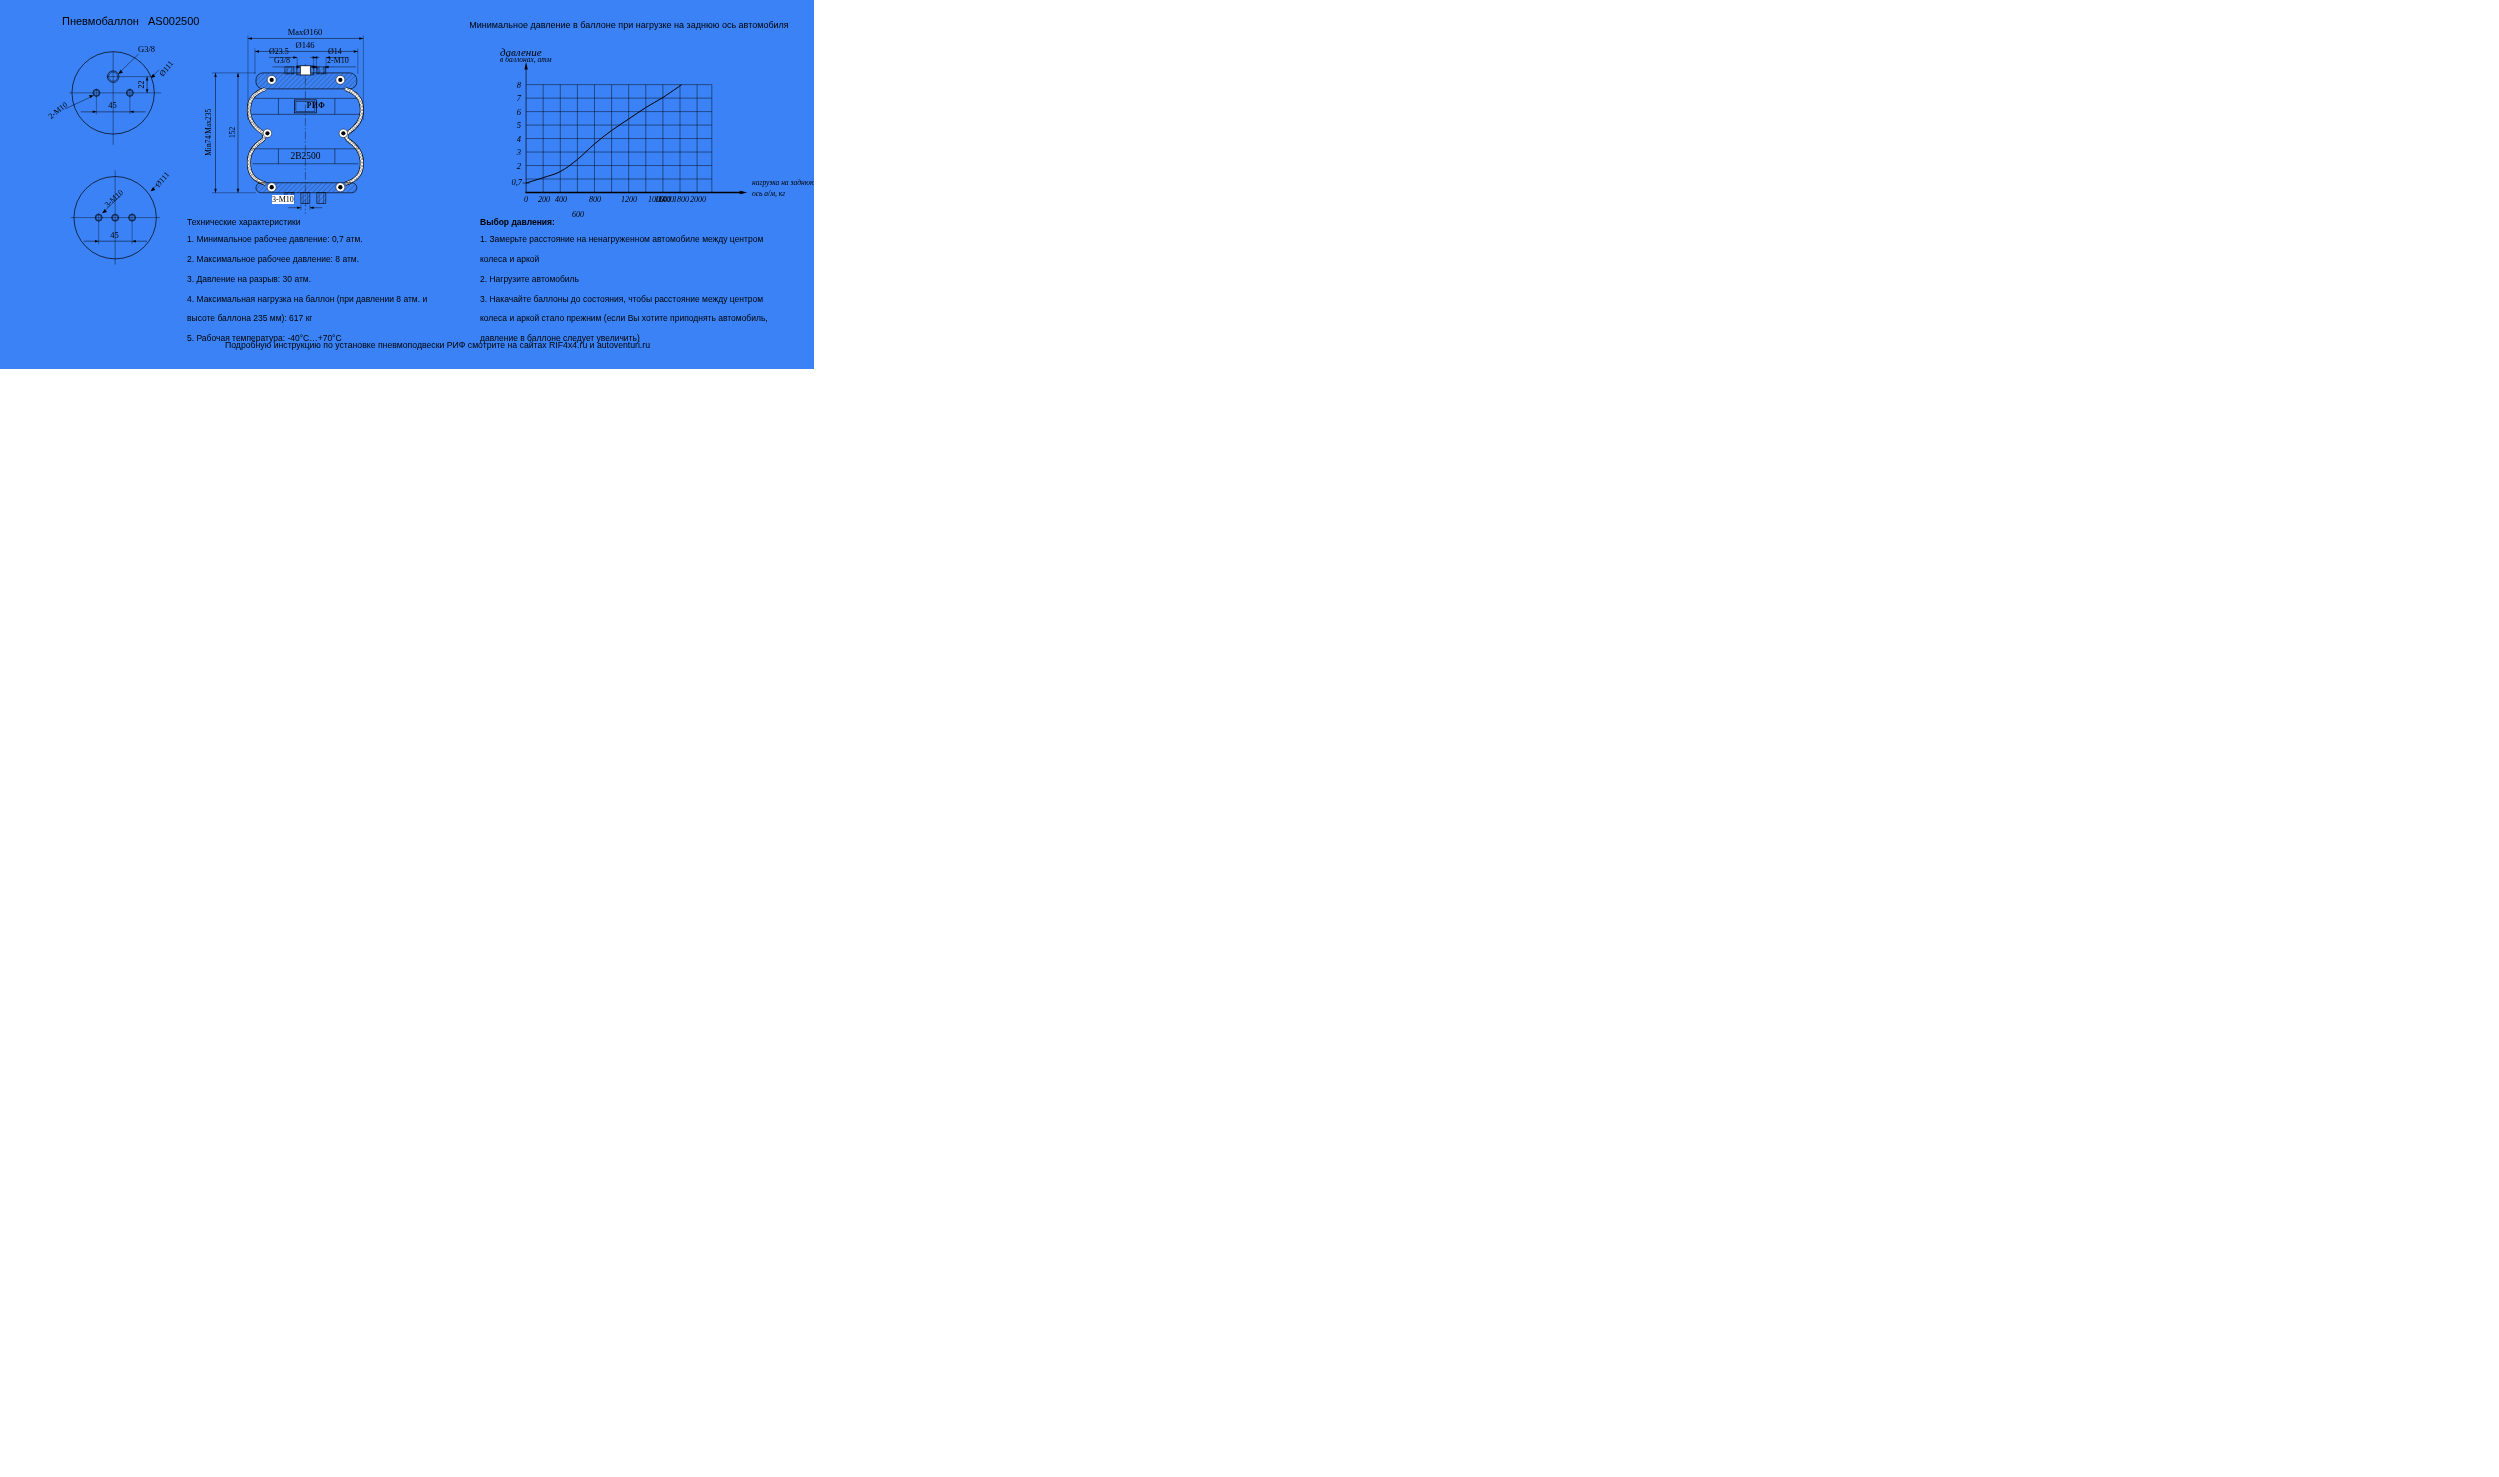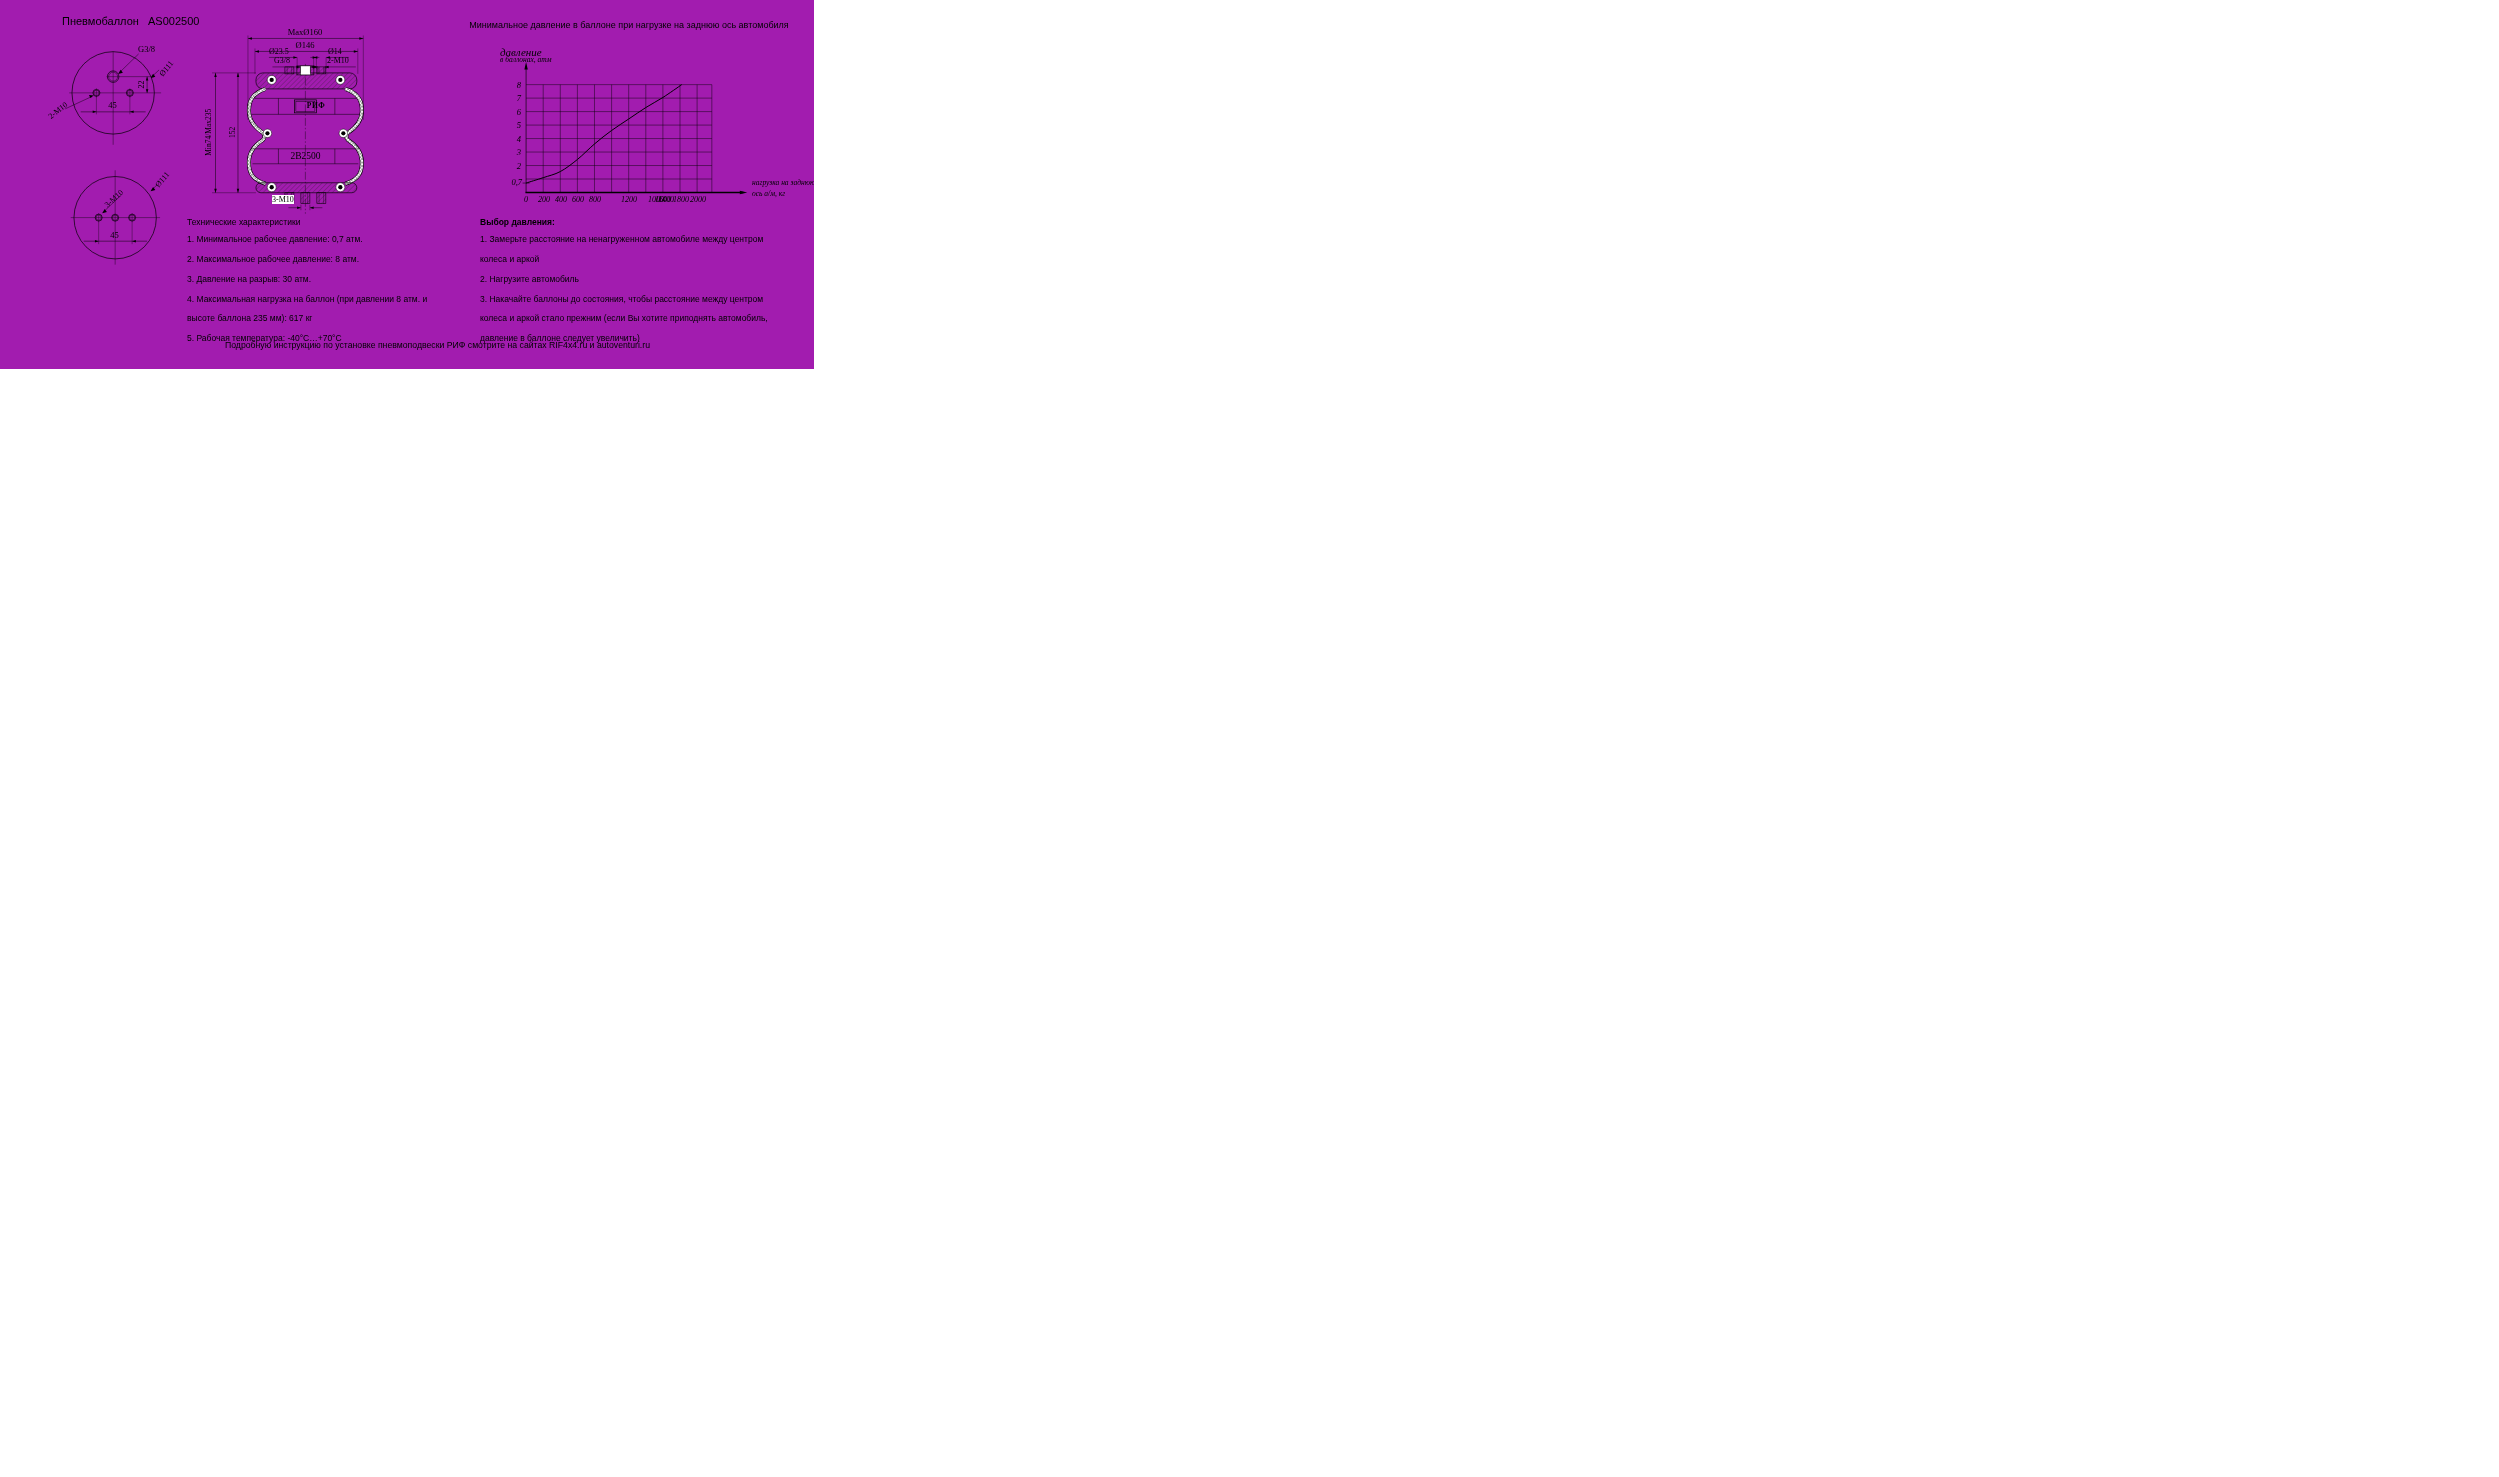--- a/index.html
+++ b/index.html
@@ -1,16 +1,16 @@
 <!DOCTYPE html>
 <html style="font-size:8px"><head>
 <meta charset="utf-8">
 <style>
   html,body{margin:0;padding:0;background:#fff;}
-  #page{position:relative;width:814px;height:369px;background:#a21caf;overflow:hidden;
+  #page{position:relative;width:814px;height:369px;background:#3b82f6;overflow:hidden;
         font-family:"Liberation Sans",sans-serif;color:#000;text-decoration:underline;}
   .lbl{position:absolute;white-space:pre;line-height:1.15;}
   .serif{font-family:"Liberation Serif",serif;}
   .it{font-style:italic;}
   .ctr{text-align:center;}
   .rt{text-align:right;}
   .b{font-weight:bold;}
   svg{position:absolute;left:0;top:0;}
   .tick-x{position:absolute;font-family:"Liberation Serif",serif;font-style:italic;
           font-size:8px;width:28px;text-align:center;}
@@ -291,21 +291,21 @@
 <div class="tick-y" style="left: 508px; top: 80px;">8</div>
     <div class="tick-y" style="left: 508px; top: 93px;">7</div>
     <div class="tick-y" style="left: 508px; top: 107px;">6</div>
     <div class="tick-y" style="left: 508px; top: 120px;">5</div>
     <div class="tick-y" style="left: 508px; top: 134px;">4</div>
     <div class="tick-y" style="left: 508px; top: 147px;">3</div>
     <div class="tick-y" style="left: 508px; top: 161px;">2</div>
     <div class="tick-x" style="left: 512px; top: 195px;">0</div>
     <div class="tick-x" style="left: 530px; top: 195px;">200</div>
     <div class="tick-x" style="left: 547px; top: 195px;">400</div>
-    <div class="tick-x" style="left: 564px; top: 195px;">600</div>
+    <div class="tick-x" style="left: 564px; top: 210px;">600</div>
     <div class="tick-x" style="left: 581px; top: 195px;">800</div>
     <div class="tick-x" style="left: 598px; top: 195px; padding-left: 44px;">1000</div>
     <div class="tick-x" style="left: 615px; top: 195px;">1200</div>
     <div class="tick-x" style="left: 652px; top: 195px;">1400</div>
     <div class="tick-x" style="left: 649px; top: 195px;">1600</div>
     <div class="tick-x" style="left: 667px; top: 195px;">1800</div>
     <div class="tick-x" style="left: 684px; top: 195px;">2000</div>
   </div>
 
 

